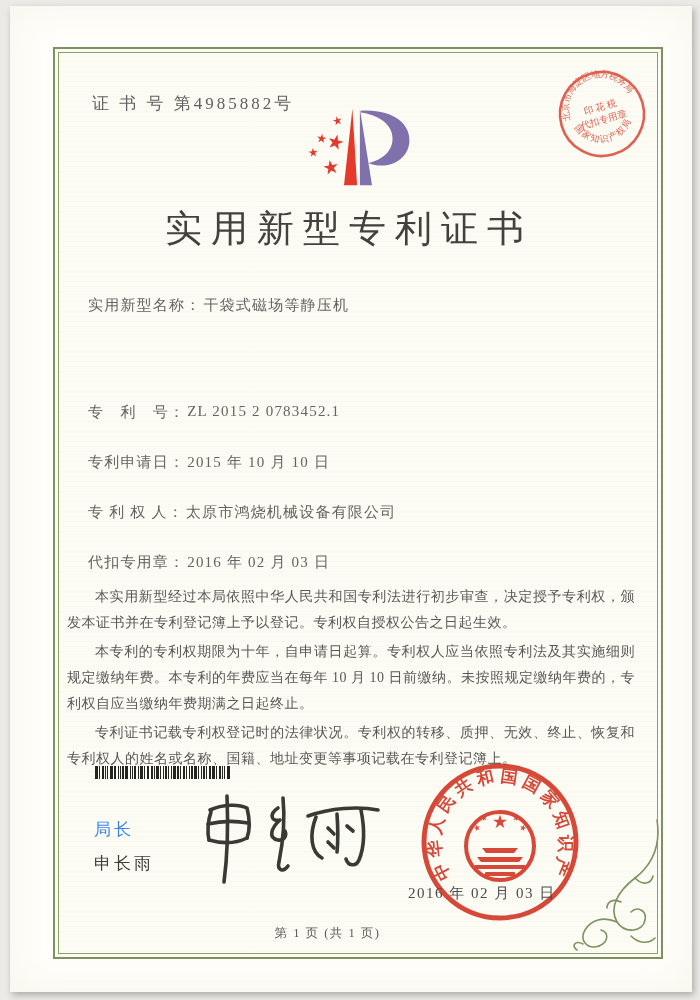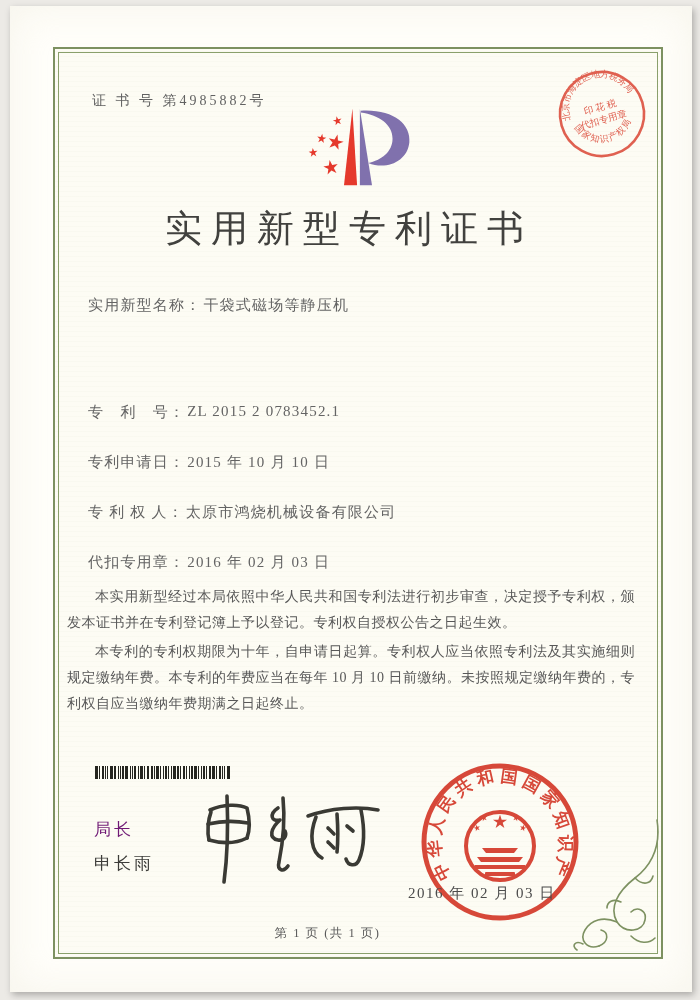--- a/index.html
+++ b/index.html
@@ -19,21 +19,21 @@
     border:2px solid #7d9161;
     background:
       repeating-linear-gradient(0deg, rgba(150,170,120,.035) 0 1px, rgba(0,0,0,0) 1px 5px),
       #fdfcf4;
   }
   .frame-inner{
     position:absolute;inset:3px;border:1px solid #8aa06b;pointer-events:none;
   }
   .cert-no{
     position:absolute;left:82px;top:86px;
-    font-size:14px;color:#616161;letter-spacing:3px;
+    font-size:17px;color:#616161;letter-spacing:3px;
   }
   .title{
     position:absolute;left:43px;top:198px;width:592px;
     text-align:center;font-size:37px;color:#41413e;
     letter-spacing:9px;font-weight:500;
   }
   .field-row{
     position:absolute;left:78px;width:540px;
     font-size:15px;color:#646464;letter-spacing:1.2px;
     display:flex;white-space:nowrap;
@@ -46,21 +46,21 @@
     text-align:justify;letter-spacing:.5px;
   }
   .paras p{margin:0 0 3px 0;text-indent:2em;}
   .barcode{
     position:absolute;left:85px;top:760px;height:13px;width:180px;
     display:flex;align-items:stretch;
   }
   .barcode span{display:block;background:#25251f;height:100%;flex:none;}
   .issuer-role{
     position:absolute;left:84px;top:812px;
-    font-size:17px;color:#701a75;letter-spacing:3px;
+    font-size:17px;color:#3b82f6;letter-spacing:3px;
   }
   .issuer-name{
     position:absolute;left:84px;top:846px;
     font-size:17px;color:#3d3d3a;letter-spacing:3px;
   }
   .signature{position:absolute;left:185px;top:784px;}
   .seal-office{position:absolute;left:404px;top:750px;mix-blend-mode:multiply;opacity:.92;}
   .seal-tax{position:absolute;left:534px;top:50px;mix-blend-mode:multiply;opacity:.85;transform:rotate(-16deg);}
   .issue-date{
     position:absolute;left:398px;top:878px;width:180px;
@@ -118,20 +118,21 @@
     <span class="val">太原市鸿烧机械设备有限公司</span>
   </div>
   <div class="field-row" style="top:547px">
     <span class="lbl">代扣专用章：</span>
     <span class="val">2016 年 02 月 03 日</span>
   </div>
 
   <div class="paras">
     <p>本实用新型经过本局依照中华人民共和国专利法进行初步审查，决定授予专利权，颁发本证书并在专利登记簿上予以登记。专利权自授权公告之日起生效。</p>
     <p>本专利的专利权期限为十年，自申请日起算。专利权人应当依照专利法及其实施细则规定缴纳年费。本专利的年费应当在每年 10 月 10 日前缴纳。未按照规定缴纳年费的，专利权自应当缴纳年费期满之日起终止。</p>
+    <p>专利证书记载专利权登记时的法律状况。专利权的转移、质押、无效、终止、恢复和专利权人的姓名或名称、国籍、地址变更等事项记载在专利登记簿上。</p>
   </div>
 
   <div class="barcode">
       <span style="width: 3px; margin-right: 1px;"></span>
       <span style="width: 1px; margin-right: 2px;"></span>
       <span style="width: 2px; margin-right: 1px;"></span>
       <span style="width: 1px; margin-right: 1px;"></span>
       <span style="width: 1px; margin-right: 2px;"></span>
       <span style="width: 3px; margin-right: 1px;"></span>
       <span style="width: 2px; margin-right: 2px;"></span>

